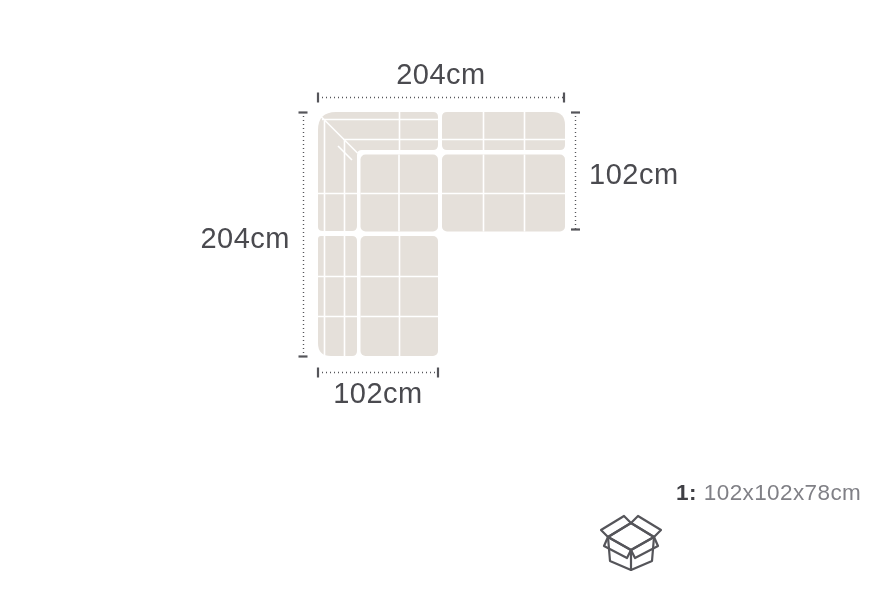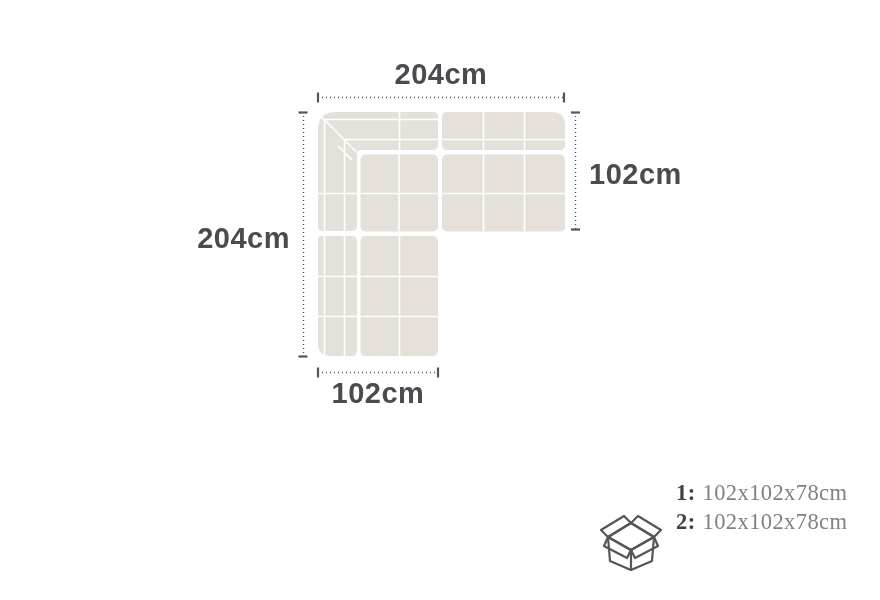--- a/index.html
+++ b/index.html
@@ -9,36 +9,35 @@
     background:#ffffff;
     overflow:hidden;
     font-family:"Liberation Sans", sans-serif;
   }
   svg{position:absolute;left:0;top:0;}
   .dim-label{
     position:absolute;
     font-size:29px;
     letter-spacing:0.5px;
     color:#4A4A4F;
-    font-weight:700;
+    font-weight:400;
     white-space:nowrap;
   }
   .dim-top{left:341px;top:58px;width:200px;text-align:center;}
   .dim-left{left:150px;top:222px;width:140px;text-align:right;}
   .dim-right{left:589px;top:158px;}
   .dim-bottom{left:278px;top:377px;width:200px;text-align:center;}
   .pkg-list{
     position:absolute;left:676px;top:478px;
     display:flex;flex-direction:column;
   }
   .pkg-row{
     height:29px;line-height:29px;
     font-size:22.5px;letter-spacing:0.4px;
     white-space:nowrap;
-    font-family:Liberation Serif, serif;
   }
   .pkg-num{color:#3F3F44;font-weight:700;margin-right:7px;}
   .pkg-size{color:#808086;font-weight:400;}
 </style>
 </head>
 <body>
 
 <div id="stage">
 
   <svg width="880" height="600" viewBox="0 0 880 600">
@@ -123,18 +122,15 @@
 
   <div class="dim-label dim-top">204cm</div>
   <div class="dim-label dim-left">204cm</div>
   <div class="dim-label dim-right">102cm</div>
   <div class="dim-label dim-bottom">102cm</div>
 
   <div class="pkg-list">
     <div class="pkg-row">
       <span class="pkg-num">1:</span><span class="pkg-size">102x102x78cm</span>
     </div>
-    <div class="pkg-row">
-      <span class="pkg-num">2:</span><span class="pkg-size">102x102x78cm</span>
-    </div>
   </div>
 
 </div>
 
 </body></html>

